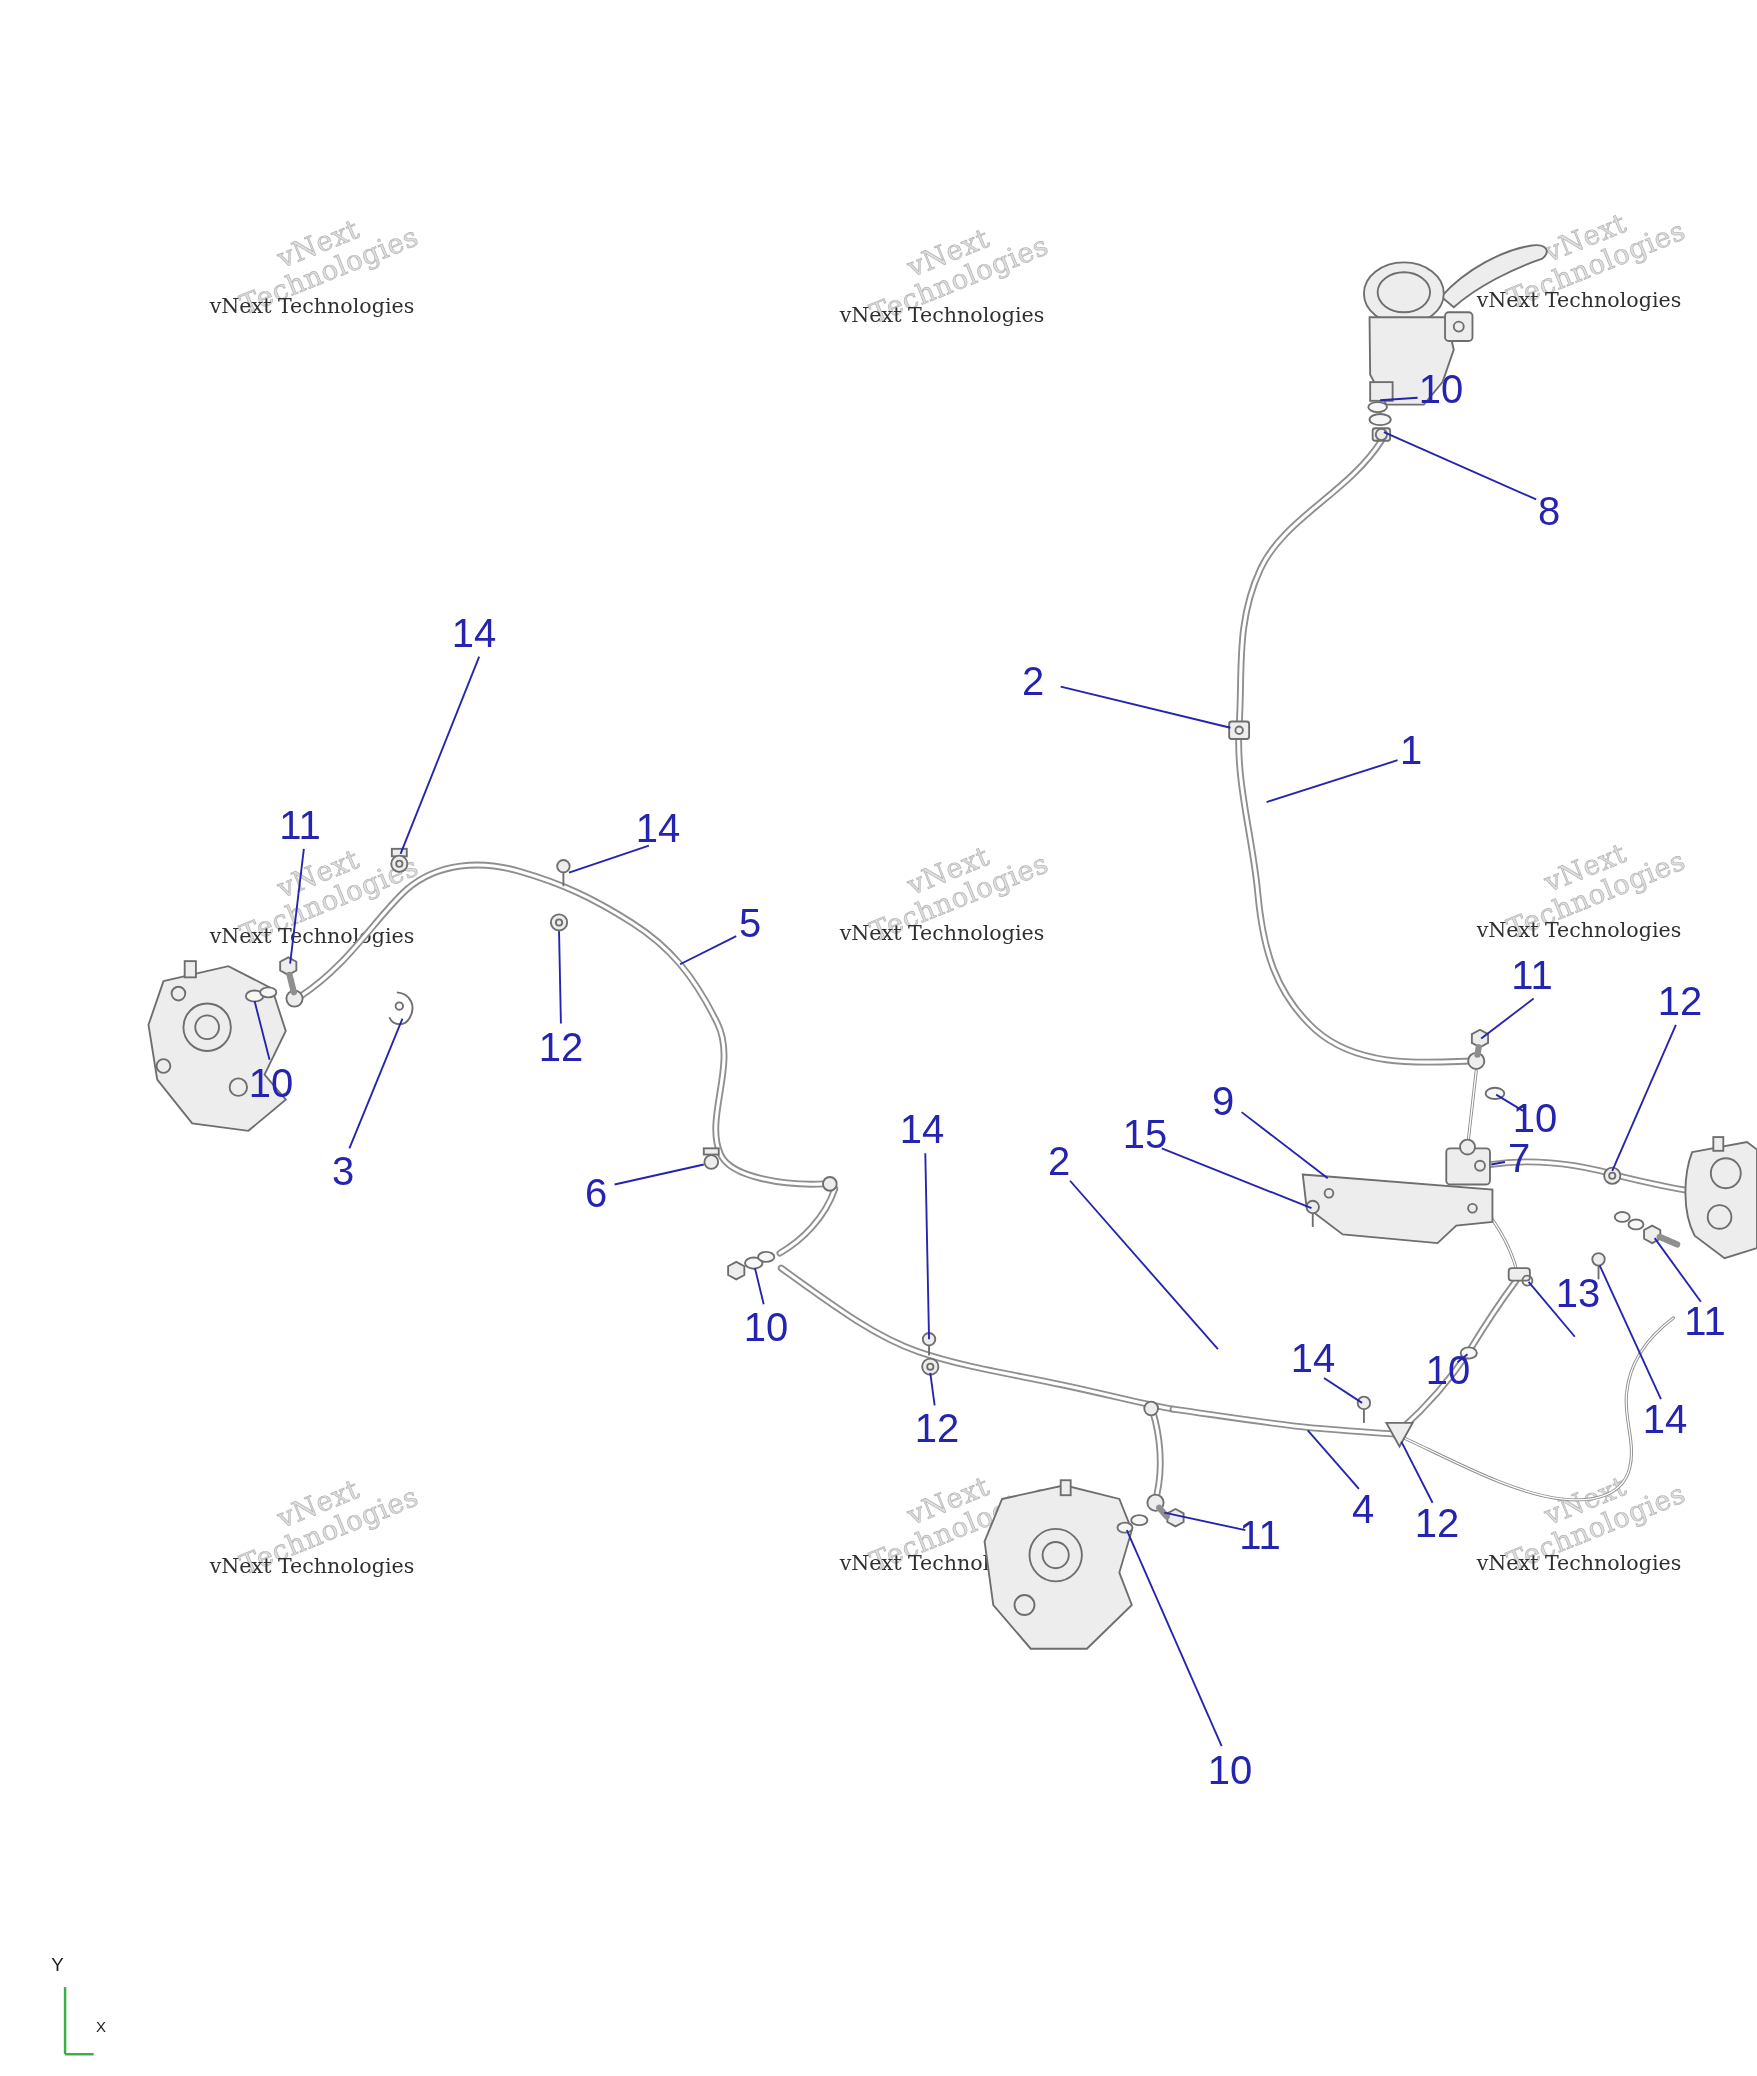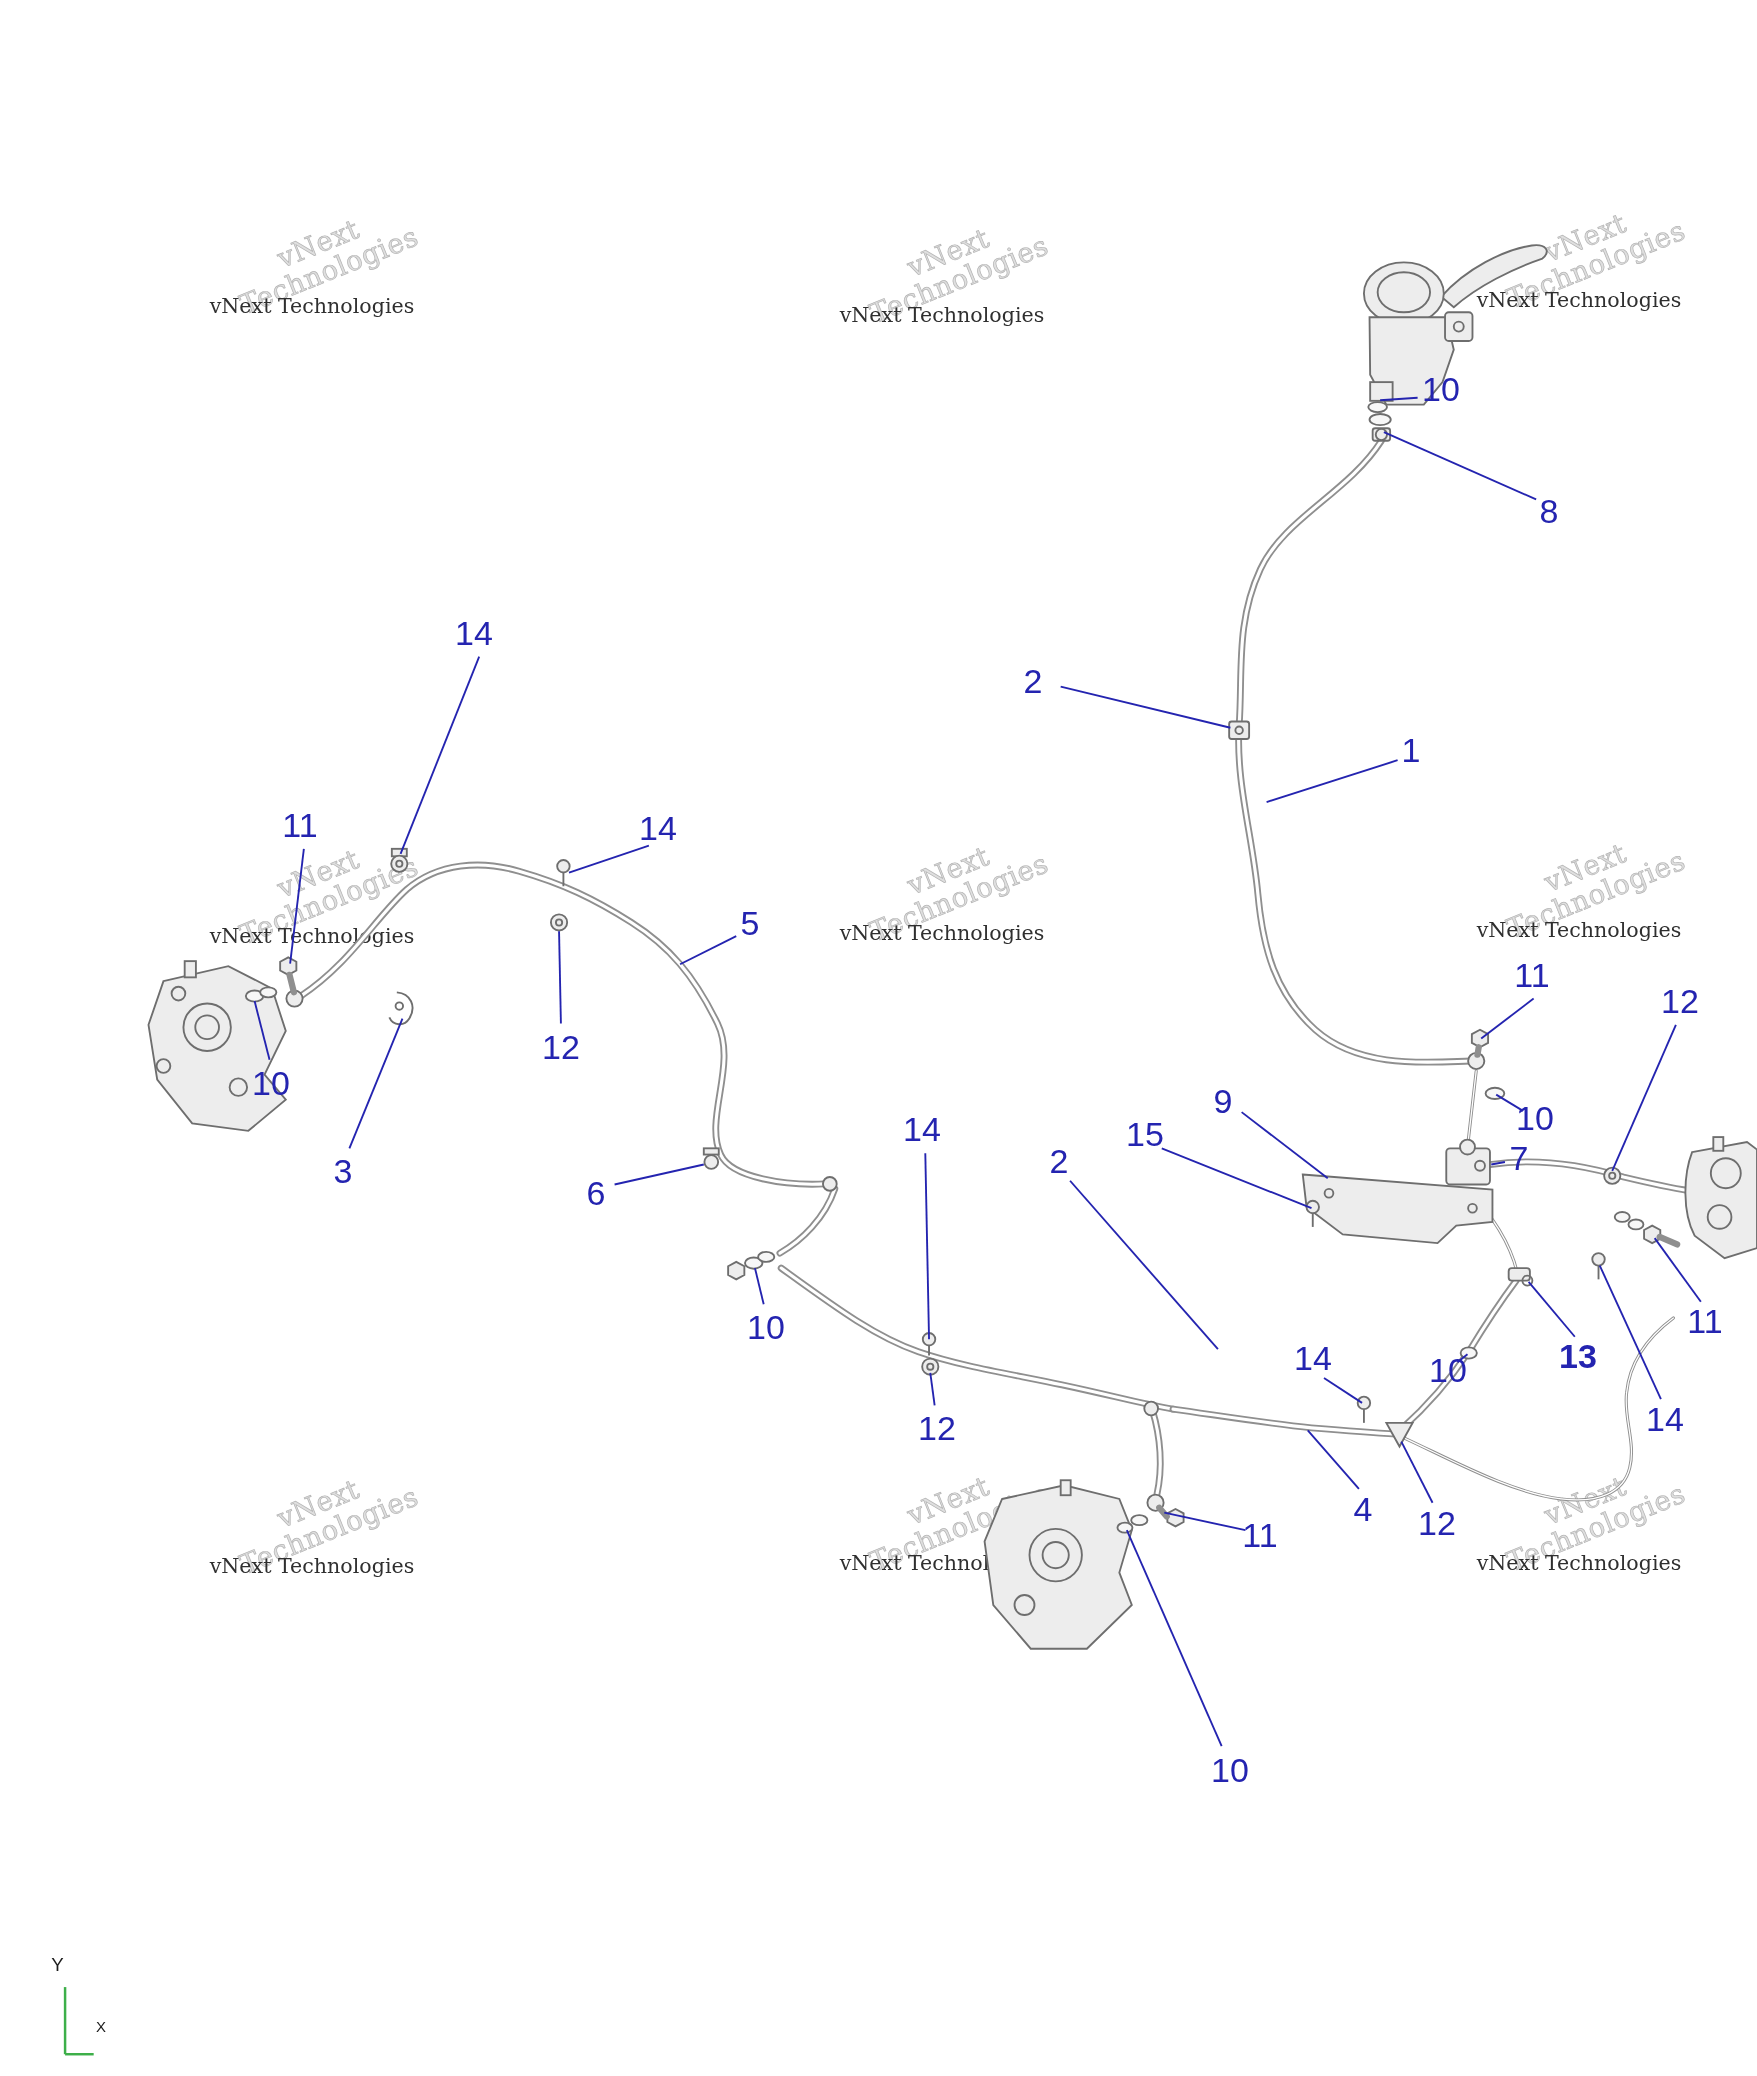--- a/index.html
+++ b/index.html
@@ -7,21 +7,21 @@
     position:relative; width:1757px; height:2077px; background:#ffffff;
     overflow:hidden; font-family:"Liberation Sans", sans-serif;
   }
   .art { position:absolute; left:0; top:0; z-index:2; }
   .wm-layer { position:absolute; inset:0; z-index:1; pointer-events:none; }
   .callout-layer { position:absolute; inset:0; z-index:3; pointer-events:none; }
 
   .callout {
     position:absolute; transform:translate(-50%,-50%);
     font-family:"Liberation Sans", sans-serif;
-    font-size:34px; line-height:1; color:var(--callout-color,#2424b0);
+    font-size:40px; line-height:1; color:var(--callout-color,#2424b0);
     white-space:nowrap;
   }
 
   .wm { position:absolute; width:225px; height:131px; }
   .wm-diag {
     position:absolute; left:22.5px; top:-8.7px;
     transform:rotate(-22deg);
     font-family:"DejaVu Serif", serif;
     font-size:27.5px; line-height:1.05; letter-spacing:0.6px;
     color:rgba(175,175,175,0.40);
@@ -328,21 +328,21 @@
       <span class="callout" style="left: 1535px; top: 1118px;">10</span>
       <span class="callout" style="left: 1223px; top: 1101px;">9</span>
       <span class="callout" style="left: 1145px; top: 1134px;">15</span>
       <span class="callout" style="left: 1519px; top: 1158px;">7</span>
       <span class="callout" style="left: 922px; top: 1129px;">14</span>
       <span class="callout" style="left: 1059px; top: 1161px;">2</span>
       <span class="callout" style="left: 766px; top: 1327px;">10</span>
       <span class="callout" style="left: 937px; top: 1428px;">12</span>
       <span class="callout" style="left: 1313px; top: 1358px;">14</span>
       <span class="callout" style="left: 1448px; top: 1370px;">10</span>
-      <span class="callout" style="left: 1578px; top: 1356px; font-weight: bold;">13</span>
+      <span class="callout" style="left: 1578px; top: 1293px;">13</span>
       <span class="callout" style="left: 1705px; top: 1321px;">11</span>
       <span class="callout" style="left: 1665px; top: 1419px;">14</span>
       <span class="callout" style="left: 1363px; top: 1509px;">4</span>
       <span class="callout" style="left: 1437px; top: 1523px;">12</span>
       <span class="callout" style="left: 1260px; top: 1535px;">11</span>
       <span class="callout" style="left: 1230px; top: 1770px;">10</span>
     </div>
 
   <div class="axis">
     <span class="axis-y-label">Y</span>

